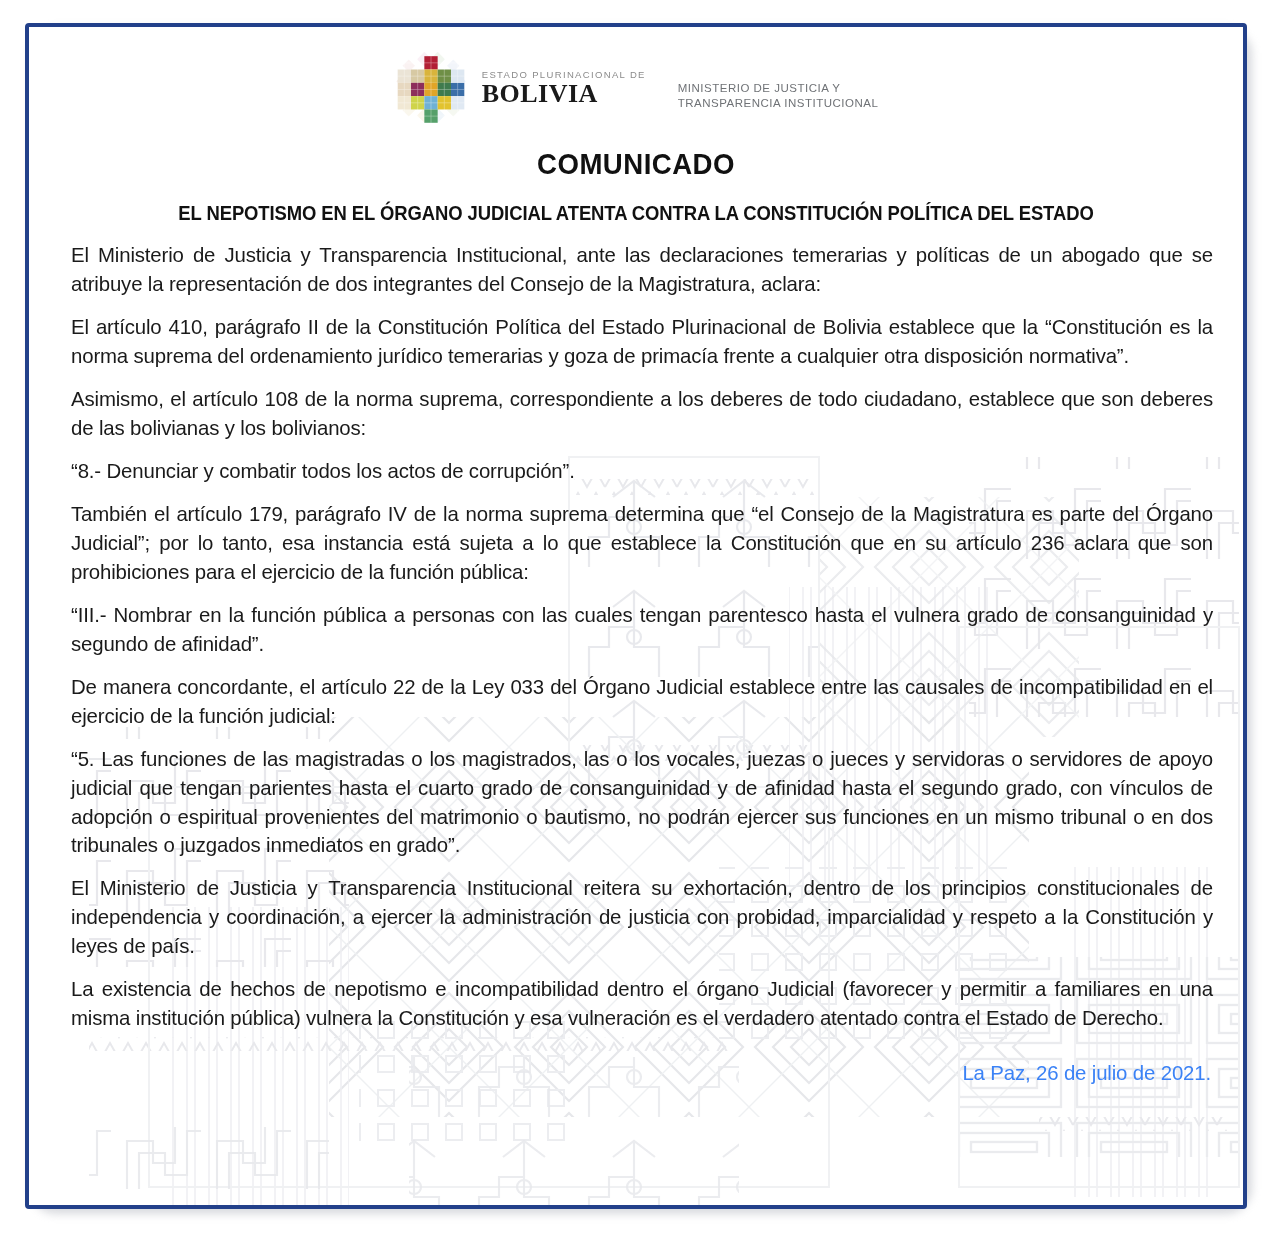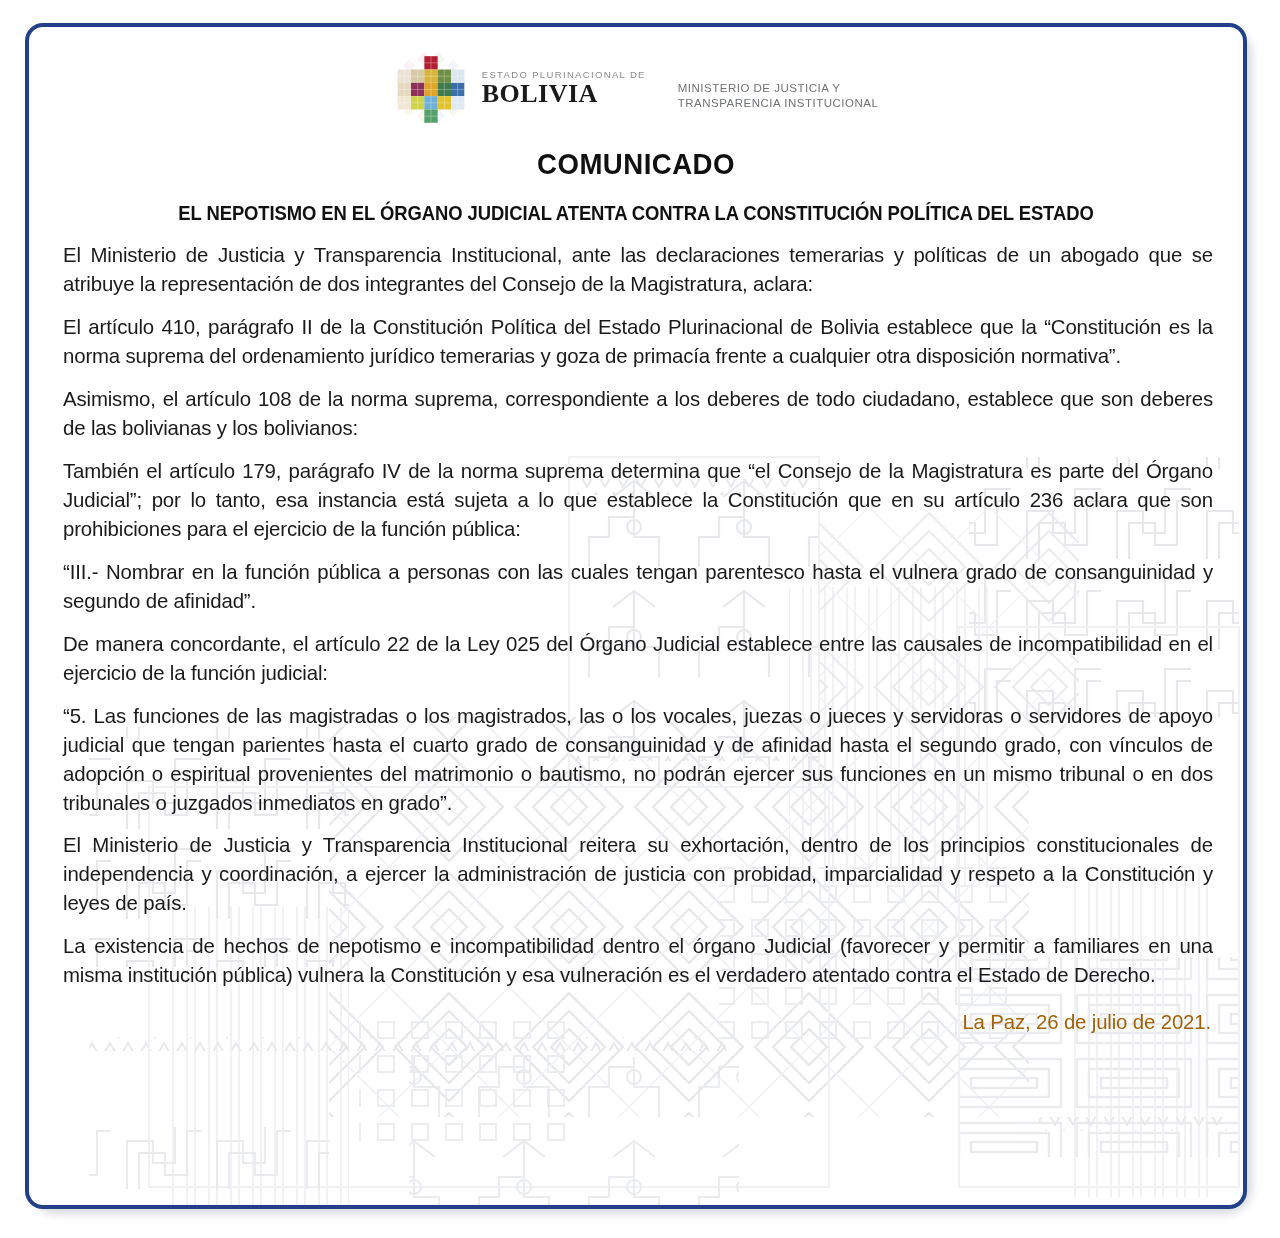--- a/index.html
+++ b/index.html
@@ -35,21 +35,21 @@
   }
 
   #frame {
     position: absolute;
     left: 25px;
     top: 23px;
     width: 1222px;
     height: 1186px;
     box-sizing: border-box;
     border: 4px solid #22408a;
-    border-radius: 18px;
+    border-radius: 4px;
     background: #ffffff;
     overflow: hidden;
   }
 
   
   #watermark {
     position: absolute;
     inset: 0;
     pointer-events: none;
     z-index: 0;
@@ -135,32 +135,32 @@
   .body-text {
     margin-top: 16px;
     padding: 0 4px;
   }
   .body-text p {
     font-family: "Liberation Sans", sans-serif;
     font-size: 20.4px;
     line-height: 1.42;
     color: #1a1a1a;
     text-align: justify;
-    margin: 0 0 14px 4px;
+    margin: 0 0 14px 12px;
     transform-origin: left top;
     letter-spacing: -0.15px;
   }
   .body-text p:last-child { margin-bottom: 0; }
 
   .signoff {
     font-family: "Liberation Sans", sans-serif;
     font-size: 20.4px;
-    color: #a16207;
+    color: #3b82f6;
     text-align: right;
-    margin-top: 21px;
+    margin-top: 29px;
     padding-right: 6px;
     letter-spacing: -0.15px;
   }
 </style>
 </head>
 <body>
 
 <div id="page">
 
   <div id="frame-shadow"></div>
@@ -314,23 +314,24 @@
       </div>
 
       <h1 class="doc-title">COMUNICADO</h1>
 
       <h2 class="doc-subtitle">EL NEPOTISMO EN EL ÓRGANO JUDICIAL ATENTA CONTRA LA CONSTITUCIÓN POLÍTICA DEL ESTADO</h2>
 
       <div class="body-text" id="body-text">
           <p>El Ministerio de Justicia y Transparencia Institucional, ante las declaraciones temerarias y políticas de un abogado que se atribuye la representación de dos integrantes del Consejo de la Magistratura, aclara:</p>
           <p>El artículo 410, parágrafo II de la Constitución Política del Estado Plurinacional de Bolivia establece que la “Constitución es la norma suprema del ordenamiento jurídico temerarias y goza de primacía frente a cualquier otra disposición normativa”.</p>
           <p>Asimismo, el artículo 108 de la norma suprema, correspondiente a los deberes de todo ciudadano, establece que son deberes de las bolivianas y los bolivianos:</p>
+          <p>“8.- Denunciar y combatir todos los actos de corrupción”.</p>
           <p>También el artículo 179, parágrafo IV de la norma suprema determina que “el Consejo de la Magistratura es parte del Órgano Judicial”; por lo tanto, esa instancia está sujeta a lo que establece la Constitución que en su artículo 236 aclara que son prohibiciones para el ejercicio de la función pública:</p>
           <p>“III.- Nombrar en la función pública a personas con las cuales tengan parentesco hasta el vulnera grado de consanguinidad y segundo de afinidad”.</p>
-          <p>De manera concordante, el artículo 22 de la Ley 025 del Órgano Judicial establece entre las causales de incompatibilidad en el ejercicio de la función judicial:</p>
+          <p>De manera concordante, el artículo 22 de la Ley 033 del Órgano Judicial establece entre las causales de incompatibilidad en el ejercicio de la función judicial:</p>
           <p>“5. Las funciones de las magistradas o los magistrados, las o los vocales, juezas o jueces y servidoras o servidores de apoyo judicial que tengan parientes hasta el cuarto grado de consanguinidad y de afinidad hasta el segundo grado, con vínculos de adopción o espiritual provenientes del matrimonio o bautismo, no podrán ejercer sus funciones en un mismo tribunal o en dos tribunales o juzgados inmediatos en grado”.</p>
           <p>El Ministerio de Justicia y Transparencia Institucional reitera su exhortación, dentro de los principios constitucionales de independencia y coordinación, a ejercer la administración de justicia con probidad, imparcialidad y respeto a la Constitución y leyes de país.</p>
           <p>La existencia de hechos de nepotismo e incompatibilidad dentro el órgano Judicial (favorecer y permitir a familiares en una misma institución pública) vulnera la Constitución y esa vulneración es el verdadero atentado contra el Estado de Derecho.</p>
         </div>
 
       <div class="signoff">La Paz, 26 de julio de 2021.</div>
 
     </div>
   </div>
 </div>

